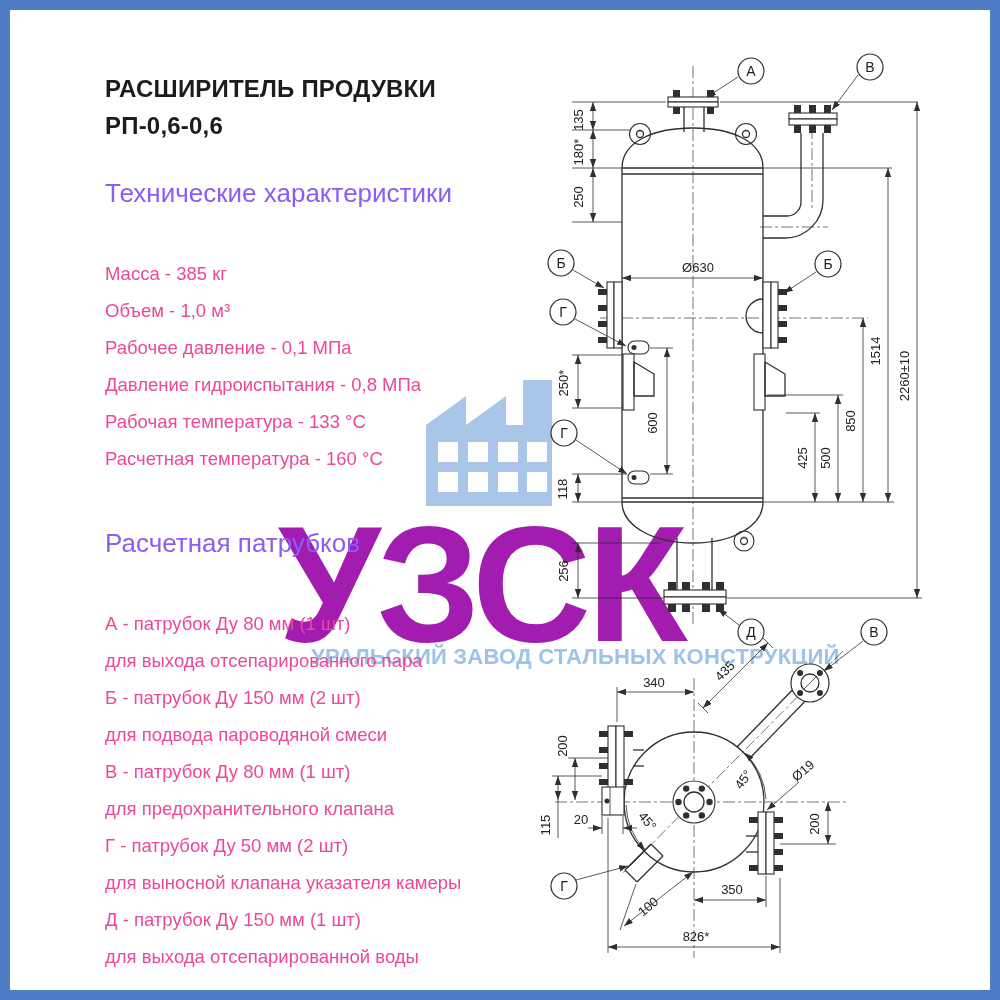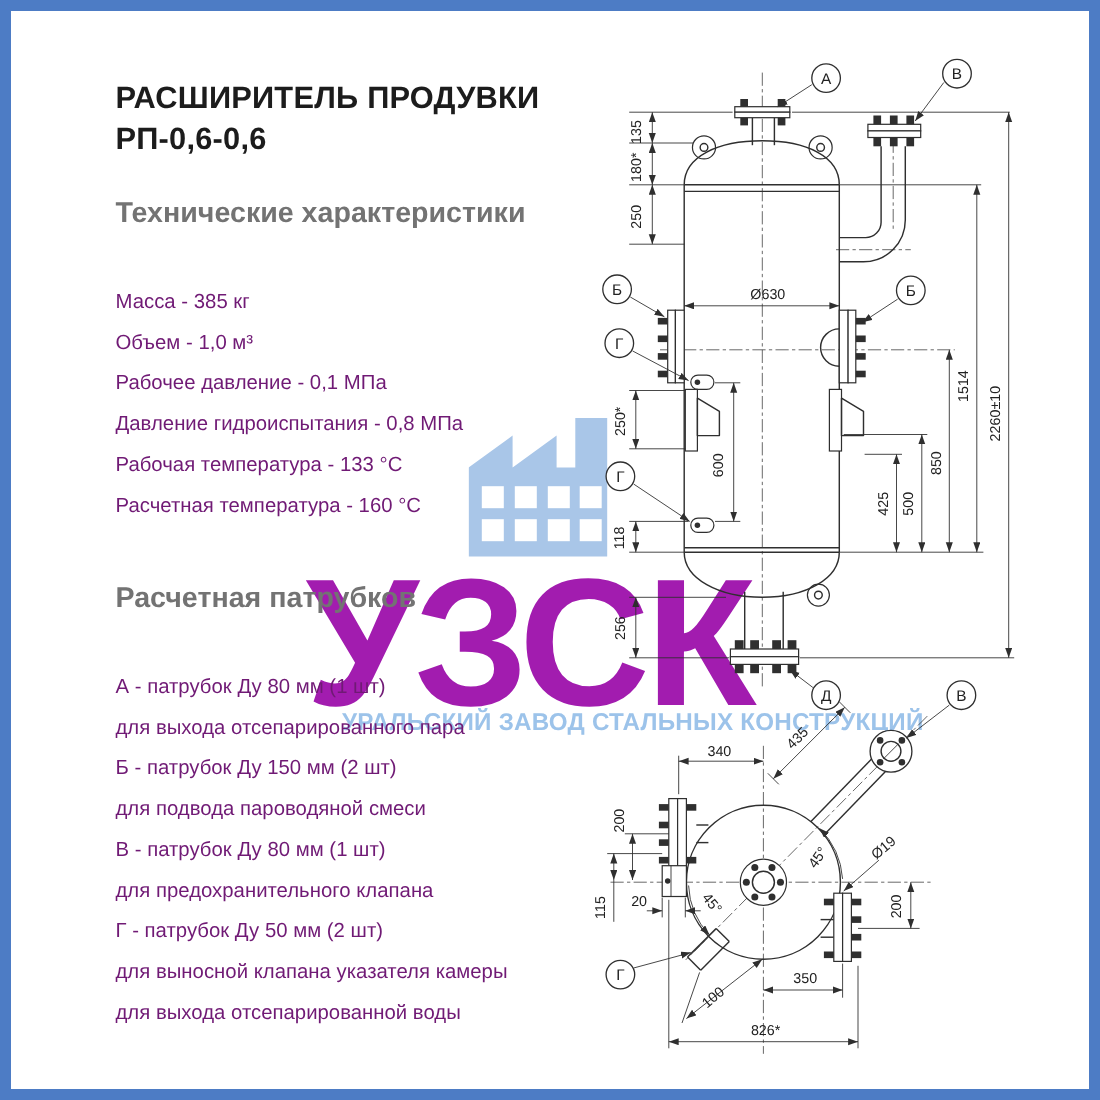--- a/index.html
+++ b/index.html
@@ -8,28 +8,28 @@
         font-family:"Liberation Sans",sans-serif;color:#1c1c1c;}
   
   .wm{position:absolute;inset:0;pointer-events:none;}
   .wm-acronym{position:absolute;left:268px;top:492px;font-size:165px;line-height:1;
               font-weight:bold;letter-spacing:-4px;color:#a21caf;}
   .wm-caption{position:absolute;left:301px;top:634px;font-size:22px;font-weight:bold;
               letter-spacing:.2px;white-space:nowrap;color:#9cc3ea;}
   .wm-icon{position:absolute;left:416px;top:370px;}
   
   .leftcol{position:absolute;left:95px;top:0;width:440px;}
-  .title{position:absolute;left:0;top:60px;font-size:28px;font-weight:bold;
+  .title{position:absolute;left:0;top:60px;font-size:24px;font-weight:bold;
          line-height:37px;letter-spacing:.2px;}
-  .h2{position:absolute;left:0;font-size:26px;font-weight:700;color:#737373;}
+  .h2{position:absolute;left:0;font-size:26px;font-weight:400;color:#8b5cf6;}
   .h2.specs-h{top:168px;}
   .h2.noz-h{top:518px;}
   .speclist{position:absolute;left:0;top:245px;}
   .nozlist{position:absolute;left:0;top:595px;}
-  .tline{font-size:18.5px;line-height:37px;white-space:nowrap;color:#701a75;}
+  .tline{font-size:18.5px;line-height:37px;white-space:nowrap;color:#ec4899;}
   
   svg.drawing{position:absolute;left:0;top:0;}
   .s1{stroke:#2f2f2f;stroke-width:1.3;fill:none;stroke-linejoin:round;}
   .s0{stroke:#2f2f2f;stroke-width:.8;fill:none;}
   .cl{stroke:#3a3a3a;stroke-width:.7;fill:none;stroke-dasharray:12 3 3 3;}
   .fw{fill:#ffffff;stroke:#2f2f2f;stroke-width:1.2;}
   .fp{fill:#ffffff;stroke:#2f2f2f;stroke-width:1.1;}
   .fb{fill:#2f2f2f;stroke:none;}
   text.d{font-family:"Liberation Sans",sans-serif;font-size:13px;fill:#222;text-anchor:middle;}
   text.c{font-family:"Liberation Sans",sans-serif;font-size:14px;fill:#222;text-anchor:middle;}
@@ -72,20 +72,21 @@
     <div class="h2 noz-h">Расчетная патрубков</div>
     <div class="nozlist">
       <div class="tline">А - патрубок Ду 80 мм (1 шт)</div>
       <div class="tline">для выхода отсепарированного пара</div>
       <div class="tline">Б - патрубок Ду 150 мм (2 шт)</div>
       <div class="tline">для подвода пароводяной смеси</div>
       <div class="tline">В - патрубок Ду 80 мм (1 шт)</div>
       <div class="tline">для предохранительного клапана</div>
       <div class="tline">Г - патрубок Ду 50 мм (2 шт)</div>
       <div class="tline">для выносной клапана указателя камеры</div>
+      <div class="tline">Д - патрубок Ду 150 мм (1 шт)</div>
       <div class="tline">для выхода отсепарированной воды</div>
     </div>
   </div>
 
   <svg class="drawing" width="1000" height="1000" viewBox="0 0 1000 1000">
     <defs>
       <marker id="ar" markerWidth="10" markerHeight="8" refX="9" refY="3.2" orient="auto-start-reverse" markerUnits="userSpaceOnUse">
         <path d="M0,0 L9,3.2 L0,6.4 Z" fill="#2f2f2f"></path>
       </marker>
     </defs>

